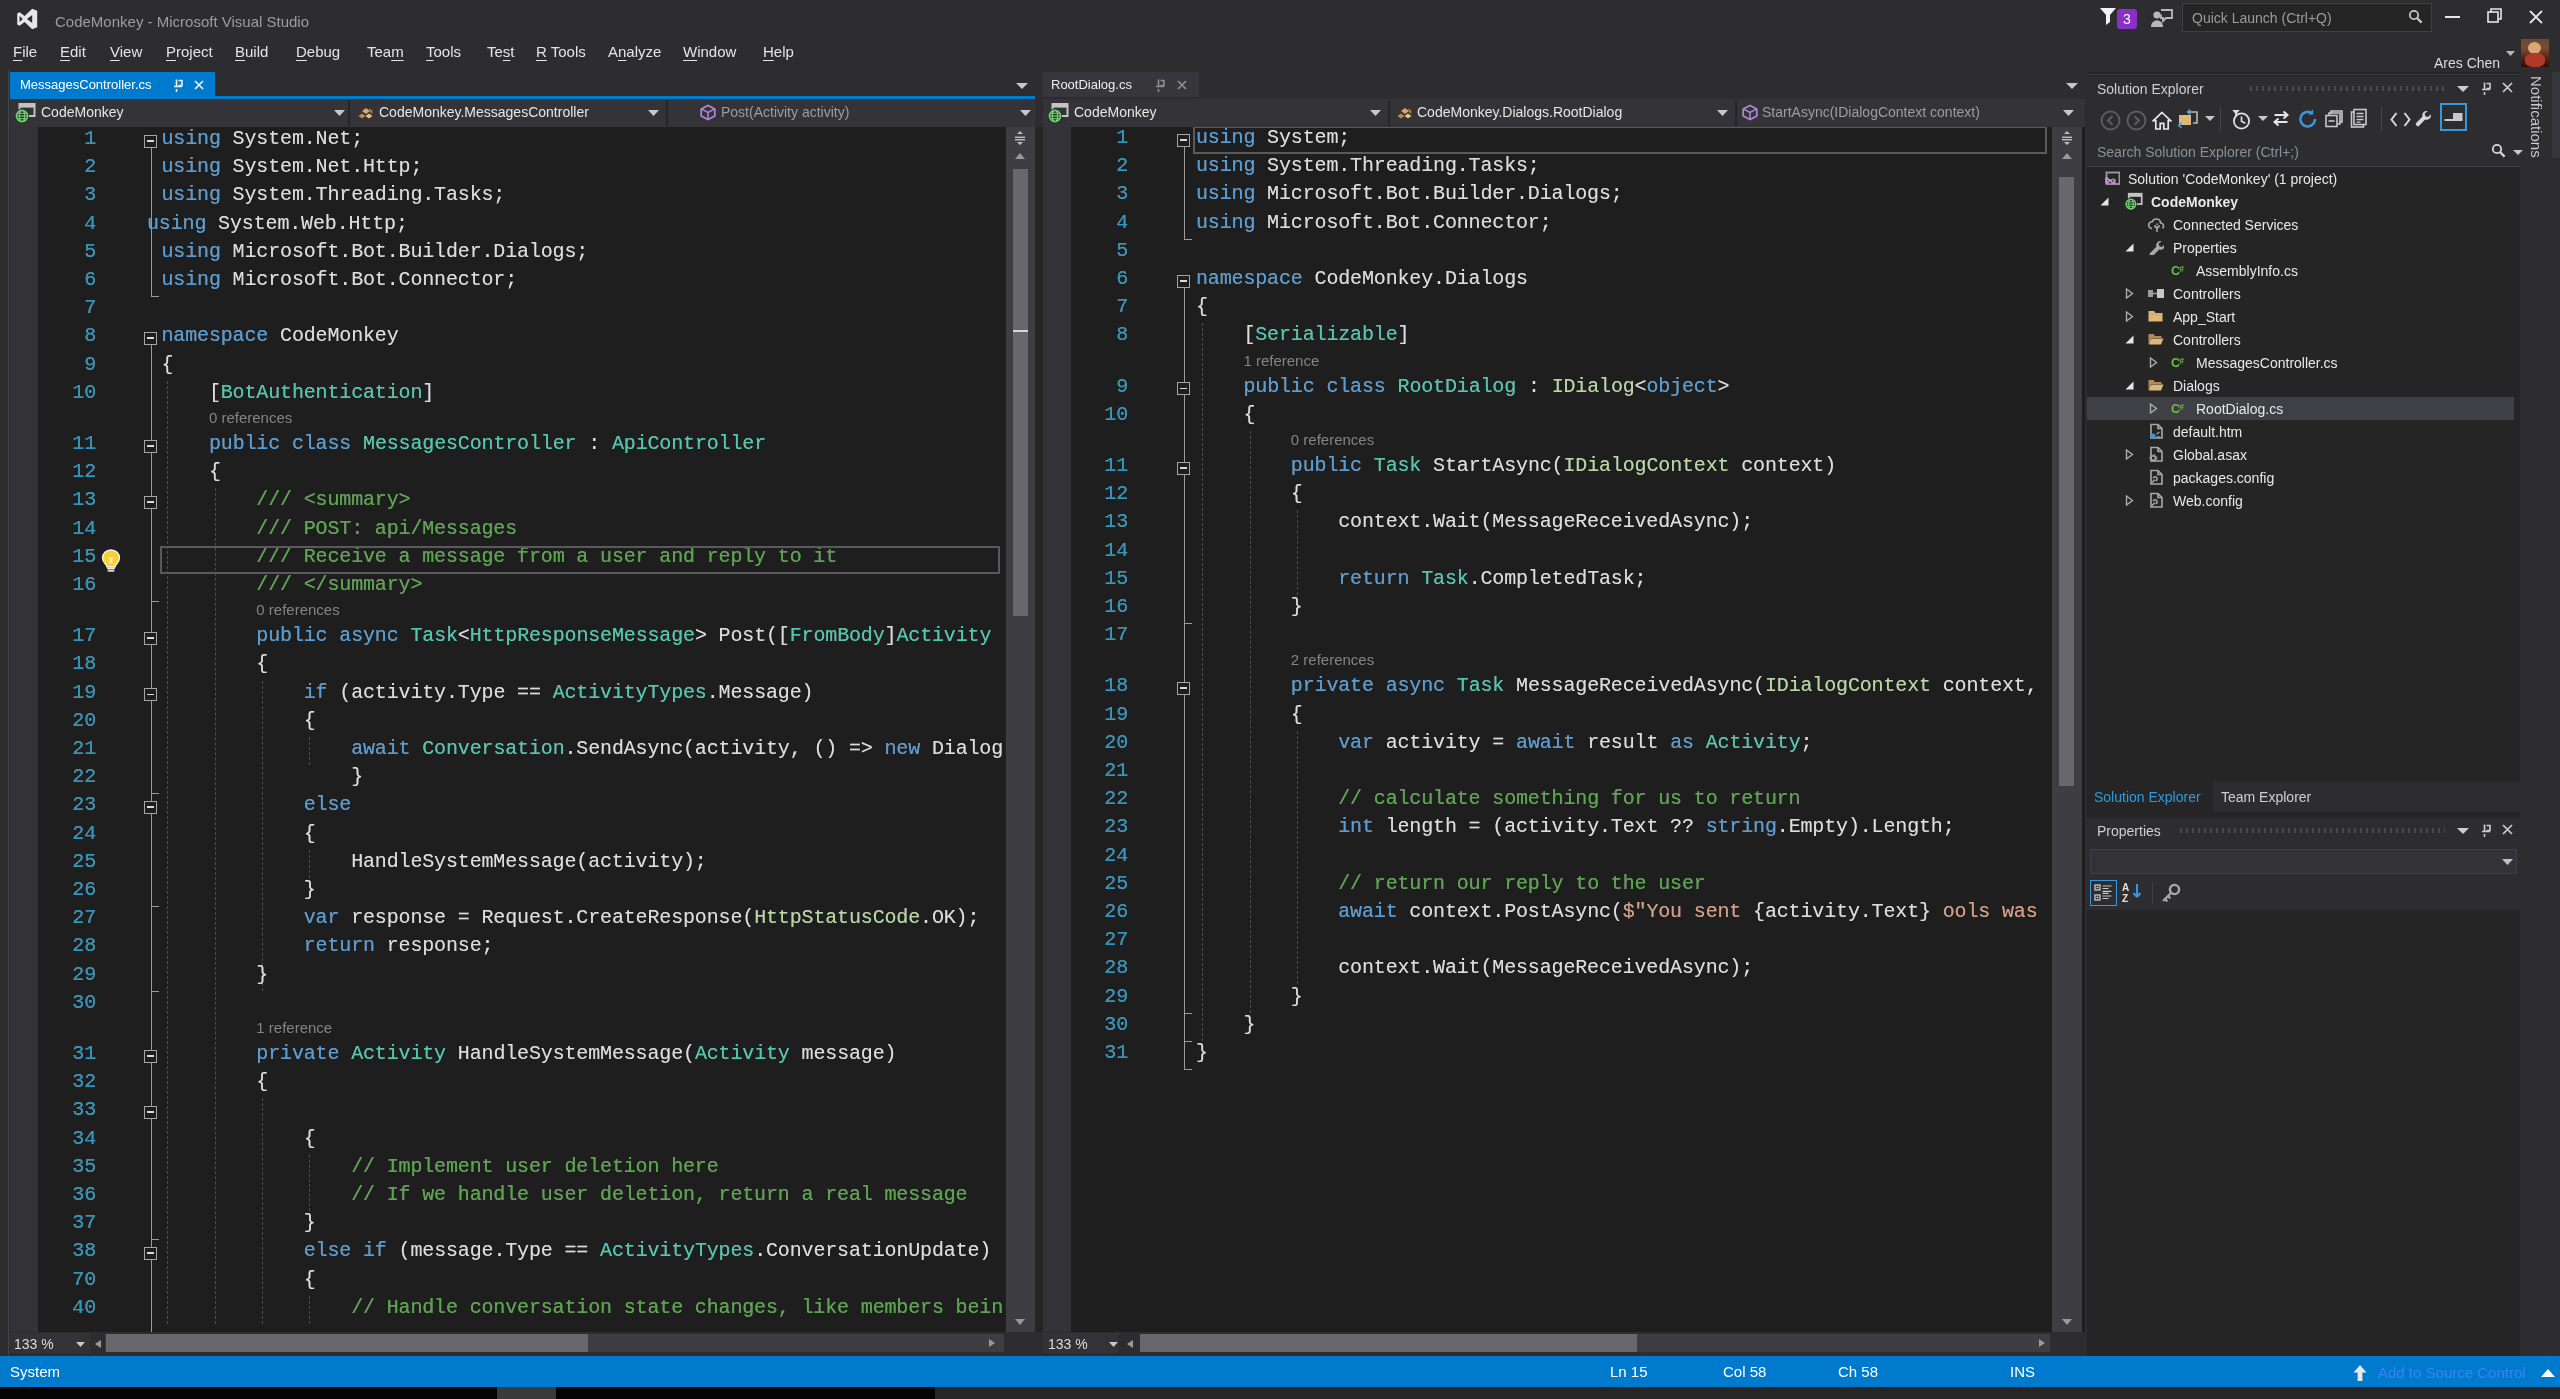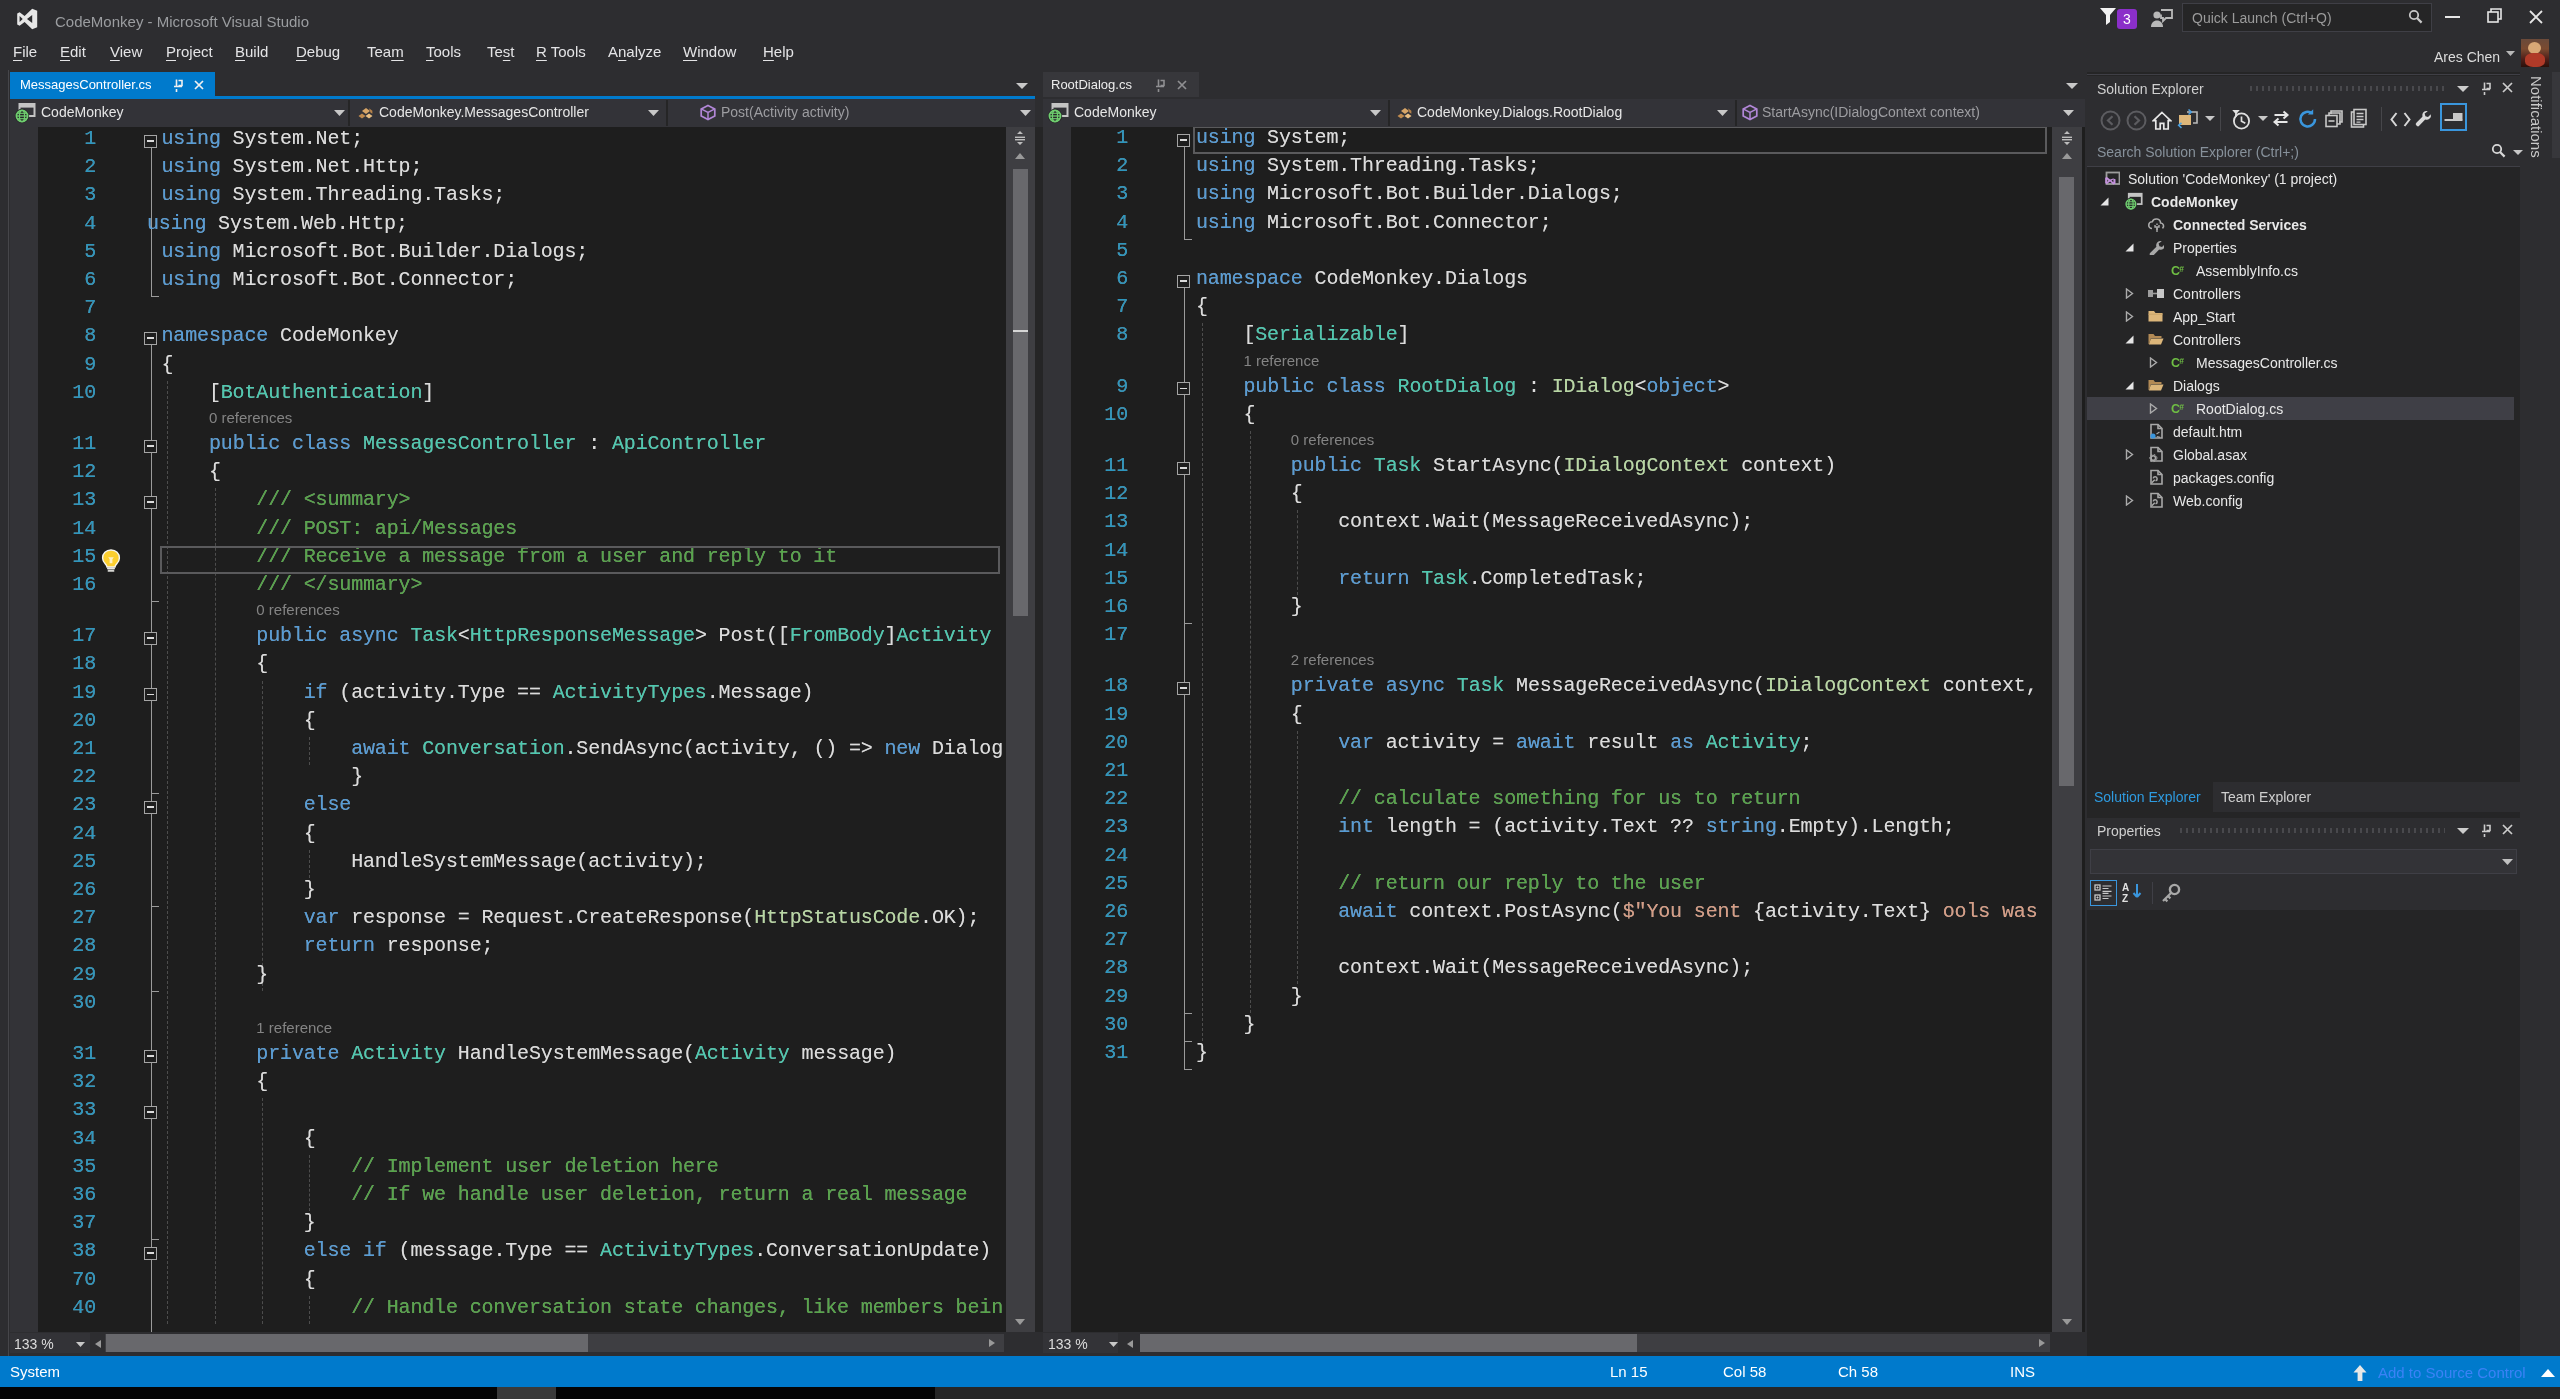--- a/index.html
+++ b/index.html
@@ -33,21 +33,21 @@
 <div class="mi" style="left:166px"><u>P</u>roject</div>
 <div class="mi" style="left:235px"><u>B</u>uild</div>
 <div class="mi" style="left:296px"><u>D</u>ebug</div>
 <div class="mi" style="left:367px">Tea<u>m</u></div>
 <div class="mi" style="left:426px"><u>T</u>ools</div>
 <div class="mi" style="left:487px">Te<u>s</u>t</div>
 <div class="mi" style="left:536px"><u>R</u> Tools</div>
 <div class="mi" style="left:608px">A<u>n</u>alyze</div>
 <div class="mi" style="left:683px"><u>W</u>indow</div>
 <div class="mi" style="left:763px"><u>H</u>elp</div>
-<div class="txt" style="left:2434px;top:49px;font-size:14px;color:#DCDCDC">Ares Chen</div>
+<div class="txt" style="left:2434px;top:55px;font-size:14px;color:#DCDCDC">Ares Chen</div>
 <svg class="ab " style="left:2506px;top:51px" width="9" height="5" viewBox="0 0 9 5">
     <path d="M0 0 h9 l-4.5 5 Z" fill="#B8B8B8"></path>
   </svg>
 <div class="ab" style="left:2521px;top:39px;width:28px;height:28px;background:linear-gradient(180deg,#6A4A3A 0%,#7A4A30 35%,#50201A 70%,#2A100A 100%);overflow:hidden;">
     <b class="ab" style="left:7px;top:3px;width:13px;height:12px;border-radius:50%;background:#D9A876"></b>
     <b class="ab" style="left:4px;top:14px;width:20px;height:14px;border-radius:40%;background:#B03A28"></b>
   </div>
 <div class="ab" style="left:10px;top:72px;width:205px;height:25px;background:#007ACC"></div>
 <div class="txt" style="left:20px;top:77px;font-size:13px;color:#FFFFFF">MessagesController.cs</div>
 <svg class="ab " style="left:170px;top:77px" width="16" height="16" viewBox="0 0 16 16">
@@ -693,21 +693,21 @@
     <ellipse cx="8" cy="14" rx="2.6" ry="5.6" fill="none" stroke="#6FCE6F" stroke-width="1.3"></ellipse>
     <line x1="2.4" y1="14" x2="13.6" y2="14" stroke="#6FCE6F" stroke-width="1.3"></line>
     <line x1="3.2" y1="11.3" x2="12.8" y2="11.3" stroke="#6FCE6F" stroke-width="1.1"></line>
     <line x1="3.2" y1="16.7" x2="12.8" y2="16.7" stroke="#6FCE6F" stroke-width="1.1"></line>
   </svg>
 <div class="tree" style="left:2151px;top:193.5px;font-weight:bold">CodeMonkey</div>
 <svg class="ab " style="left:2147px;top:216px" width="20" height="17" viewBox="0 0 20 17">
     <path d="M5 12.5 a3.4 3.4 0 0 1 .3-6.8 A4.3 4.3 0 0 1 13.6 7 a3 3 0 0 1 1.9 5.3" fill="none" stroke="#ABABAB" stroke-width="1.6"></path>
     <path d="M8 9 v2 h4 V9 M10 7.5 v1.5 M9 13 h2 M10 11 v5" stroke="#ABABAB" stroke-width="1.4" fill="none"></path>
   </svg>
-<div class="tree" style="left:2173px;top:216.5px;font-weight:bold">Connected Services</div>
+<div class="tree" style="left:2173px;top:216.5px;font-weight:normal">Connected Services</div>
 <svg class="ab " style="left:2124px;top:242px" width="11" height="11" viewBox="0 0 11 11">
     <path d="M9.5 1.5 V9.5 H1.5 Z" fill="#E6E6E6"></path>
   </svg>
 <svg class="ab " style="left:2148px;top:239px" width="16" height="16" viewBox="0 0 16 16">
     <path d="M13.8 2.2 a4.4 4.4 0 0 0-5.4 5.6 L2.6 13.6 a2 2 0 1 0 2.8 2.8 L11.2 10.6 a4.4 4.4 0 0 0 5.6-5.4 l-2.8 2.8-2.6-.8-.8-2.6 Z" fill="#A8A8A8"></path>
   </svg>
 <div class="tree" style="left:2173px;top:239.5px;font-weight:normal">Properties</div>
 <svg class="ab " style="left:2171px;top:263px" width="17" height="15" viewBox="0 0 17 15">
     <text x="0" y="12" font-family="Liberation Sans" font-size="12.5" font-weight="bold" fill="#6FBE44">C</text>
     <text x="8.2" y="9" font-family="Liberation Sans" font-size="8.5" font-weight="bold" fill="#6FBE44">#</text>

